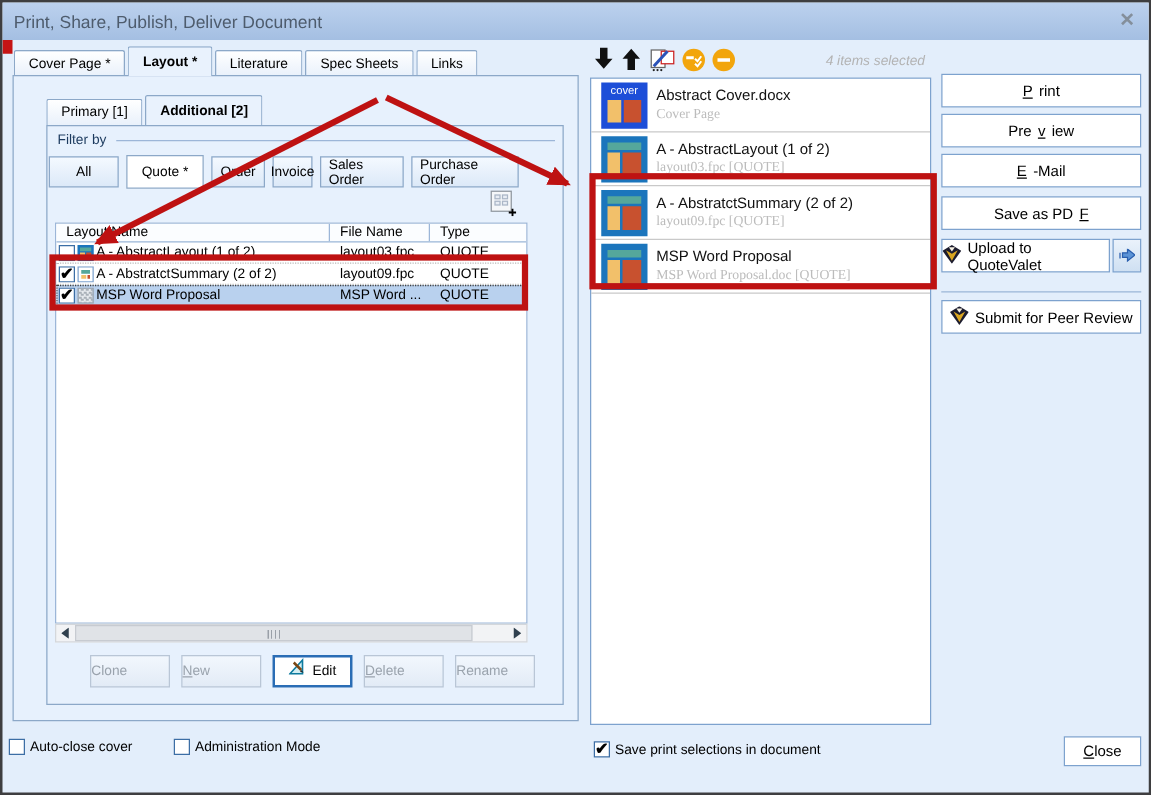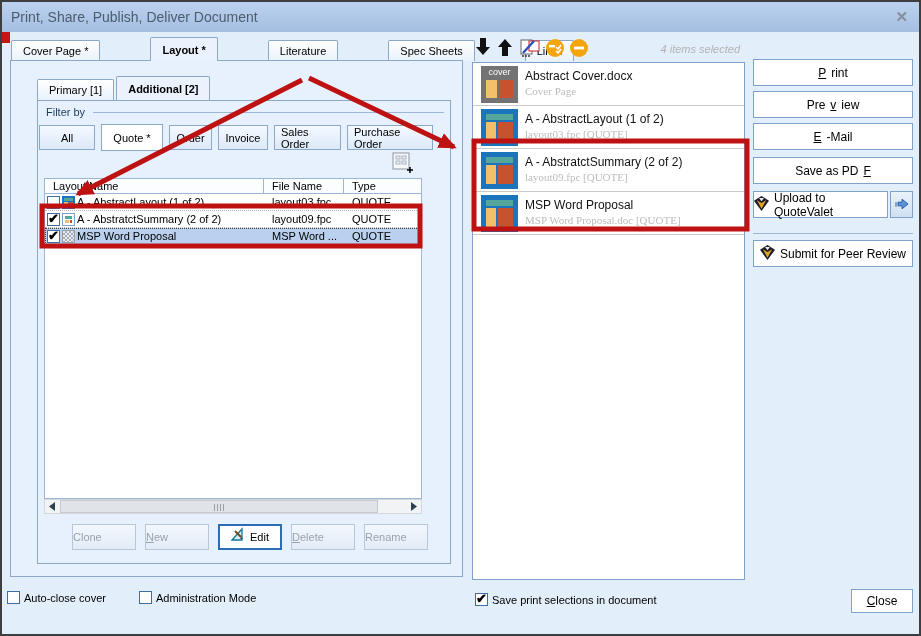--- a/index.html
+++ b/index.html
@@ -6,21 +6,21 @@
   *{box-sizing:border-box;}
   .win{position:relative;width:921px;height:636px;background:#e3eefb;border:2px solid #3e3e40;
        font-family:"Liberation Sans",sans-serif;font-size:11px;color:#000;overflow:hidden;}
   
   .titlebar{position:absolute;left:0;top:0;right:0;height:30px;
             background:linear-gradient(#bcd1ee,#a4bfe2);color:#4e5c6d;font-size:14px;line-height:30px;padding-left:9px;}
   .close-x{position:absolute;right:11px;top:0;line-height:30px;font-size:15px;font-weight:bold;color:#848f9b;cursor:default;}
   .red-marker{position:absolute;left:0;top:30px;width:8px;height:11px;background:#c51414;}
   
   .tabstrip{position:absolute;display:flex;align-items:flex-end;}
-  .main-tabs{left:9px;top:35px;height:24px;gap:48px;}
+  .main-tabs{left:9px;top:35px;height:24px;}
   .tab{background:linear-gradient(#ffffff,#e9f1fb);border:1px solid #8ca8c8;border-bottom:none;
        padding:4px 11px 4px;margin-right:2px;border-radius:2px 2px 0 0;white-space:nowrap;}
   .tab.active{font-weight:bold;background:#e9f2fd;padding-top:6px;padding-bottom:5px;position:relative;z-index:3;}
   .left-page{position:absolute;left:8px;top:58px;width:453px;height:517px;background:#e7f1fd;border:1px solid #8ca8c8;}
   .sub-tabs{left:26px;top:15px;height:24px;position:absolute;}
   .sub-page{position:absolute;left:26px;top:39px;width:414px;height:464px;border:1px solid #8ca8c8;background:#e7f1fd;}
   
   .filter-label{position:absolute;left:8px;top:5px;color:#1c3a5e;}
   .filter-line{position:absolute;left:55px;right:6px;top:11px;border-top:1px solid #9cb6d8;}
   .filter-row{position:absolute;left:1px;top:24px;display:flex;gap:6px;}
@@ -72,21 +72,21 @@
   .litem{position:relative;height:43px;border-bottom:1px solid #c9c9c9;}
   .li-title{position:absolute;left:52px;top:6px;font-size:12px;color:#111;white-space:nowrap;}
   .li-sub{position:absolute;left:52px;top:22px;font-size:11px;color:#bcbcbc;white-space:nowrap;font-family:Liberation Serif, serif;}
   
   .bicon{position:absolute;left:8px;top:3px;width:37px;height:37px;}
   .icon-layout{background:#1b75bc;position:relative;}
   .icon-layout i{position:absolute;display:block;}
   .icon-layout .b-teal{left:5px;top:5px;right:5px;height:6px;background:#55a79b;}
   .icon-layout .b-yellow{left:5px;top:13px;width:10px;bottom:5px;background:#f2c06a;}
   .icon-layout .b-red{left:17px;top:13px;right:5px;bottom:5px;background:#c8512f;}
-  .icon-cover{background:#737373;position:relative;}
+  .icon-cover{background:#1d4ed8;position:relative;}
   .icon-cover .c-label{position:absolute;left:0;right:0;top:1px;text-align:center;color:#fff;font-size:9px;}
   .icon-cover i{position:absolute;display:block;}
   .icon-cover .c-yellow{left:5px;top:14px;width:11px;bottom:5px;background:#f2c06a;}
   .icon-cover .c-red{left:18px;top:14px;width:14px;bottom:5px;background:#c8512f;}
   
   .abtn{position:absolute;left:751px;width:160px;height:27px;background:#fff;border:1px solid #7da2ce;
         display:flex;align-items:center;justify-content:center;gap:5px;font-size:12px;}
   .a-sep{position:absolute;left:751px;width:160px;border-top:1px solid #9cb6d8;}
   .arrow-btn{position:absolute;left:888px;width:23px;height:27px;background:linear-gradient(#eaf2fb,#cfe0f2);
              border:1px solid #7da2ce;display:flex;align-items:center;justify-content:center;}
@@ -121,21 +121,21 @@
     </div>
 
     <div class="sub-page">
       <div class="filter-label">Filter by</div>
       <div class="filter-line"></div>
 
       <div class="filter-row">
         <div class="fbtn" style="width:56px">All</div>
         <div class="fbtn active" style="width:62px">Quote *</div>
         <div class="fbtn" style="width:43px">Order</div>
-        <div class="fbtn" style="width:50px">Invoice</div>
+        <div class="fbtn" style="width:32px">Invoice</div>
         <div class="fbtn" style="width:67px">Sales Order</div>
         <div class="fbtn" style="width:86px">Purchase Order</div>
       </div>
 
       <div class="grid-icon">
         <svg width="21" height="21" viewBox="0 0 21 21">
           <rect x="1" y="1" width="16" height="16" fill="#f5f7f9" stroke="#8f979f"></rect>
           <rect x="4" y="4" width="4" height="3" fill="#e8edf4" stroke="#aab6c6"></rect>
           <rect x="10" y="4" width="4" height="3" fill="#e8edf4" stroke="#aab6c6"></rect>
           <rect x="4" y="9" width="4" height="3" fill="#e8edf4" stroke="#aab6c6"></rect>

